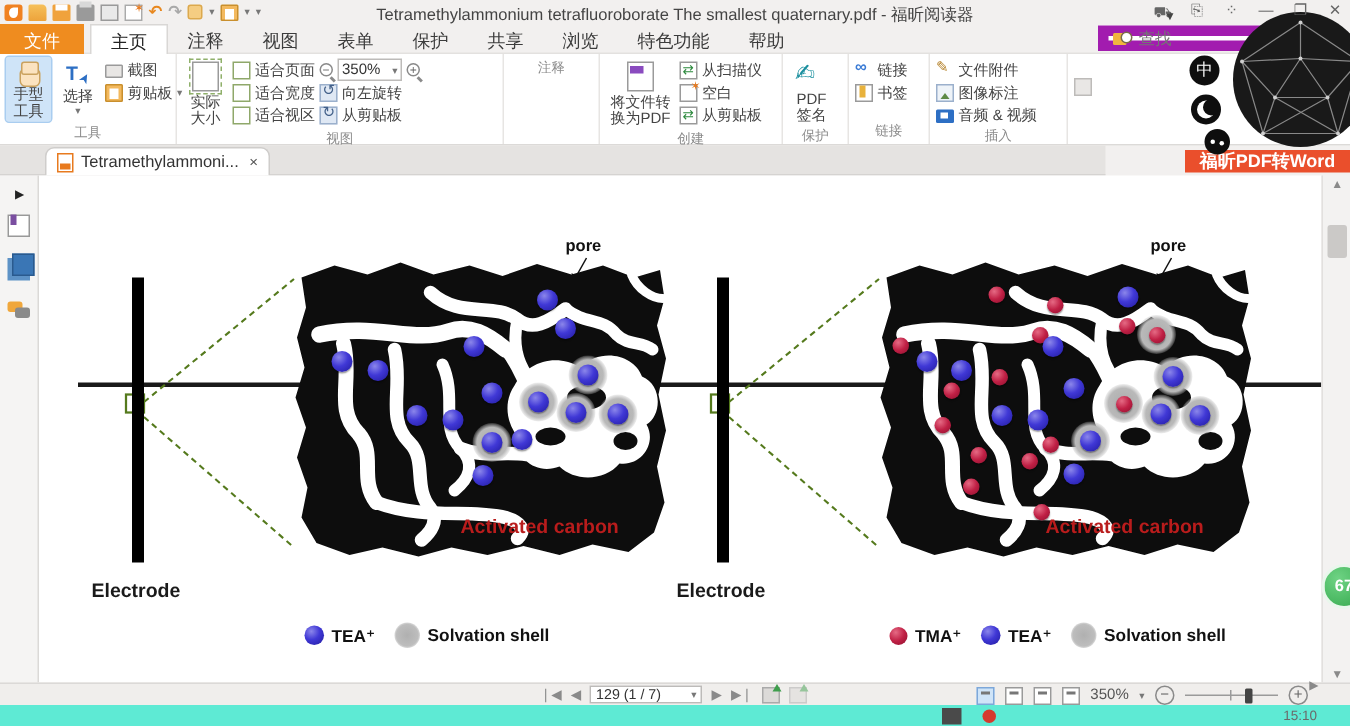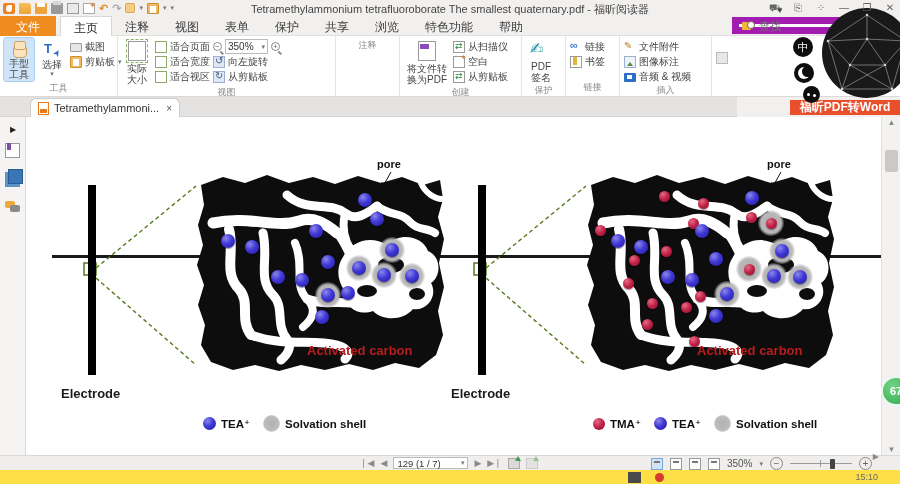--- a/index.html
+++ b/index.html
@@ -153,21 +153,21 @@
   .layico { width:12px; height:12px; border:1px solid #9a9a9a; background:#fff; position:relative; }
   .layico.active { background:#cfe4f8; border-color:#7da7d9; }
   .layico::after{ content:""; position:absolute; left:2px; top:2px; right:2px; bottom:2px; border-top:2px solid #777; }
   .zoomsym { width:13px; height:13px; border:1px solid #8a8a8a; border-radius:50%; text-align:center; line-height:11px; color:#666; font-size:10px; }
   #slider { width:62px; height:13px; position:relative; }
   #slider .track{ position:absolute; left:0; right:0; top:6px; height:1px; background:#9a9a9a; }
   #slider .mid{ position:absolute; left:30px; top:3px; width:1px; height:7px; background:#9a9a9a; }
   #slider .handle{ position:absolute; left:40px; top:2px; width:5px; height:10px; background:#444; border-radius:1px; }
 
   
-  #taskbar { position:absolute; top:470px; left:0; width:900px; height:14px; background:#fde047; }
+  #taskbar { position:absolute; top:470px; left:0; width:900px; height:14px; background:#5eead4; }
   #tb-item { position:absolute; left:628px; top:2px; width:13px; height:11px; background:#4a4a4a; }
   #tb-red { position:absolute; left:655px; top:3px; width:9px; height:9px; border-radius:50%; background:#d63a2e; }
   #tb-clock { position:absolute; right:22px; top:2px; color:#6a6a6a; font-size:9px; }
 
   
   #bigcircle { position:absolute; left:822px; top:8px; width:90px; height:90px; border-radius:50%; background:#191919; z-index:50; }
   .minibadge { position:absolute; width:20px; height:20px; border-radius:50%; background:#0e0e0e; z-index:55; color:#fff; text-align:center; }
   #badge-lang { left:793px; top:37px; font-size:11px; line-height:20px; }
   #badge-moon { left:794px; top:63px; }
   #badge-moon .m1{ position:absolute; left:4px; top:4px; width:12px; height:12px; border-radius:50%; background:#fff; }

